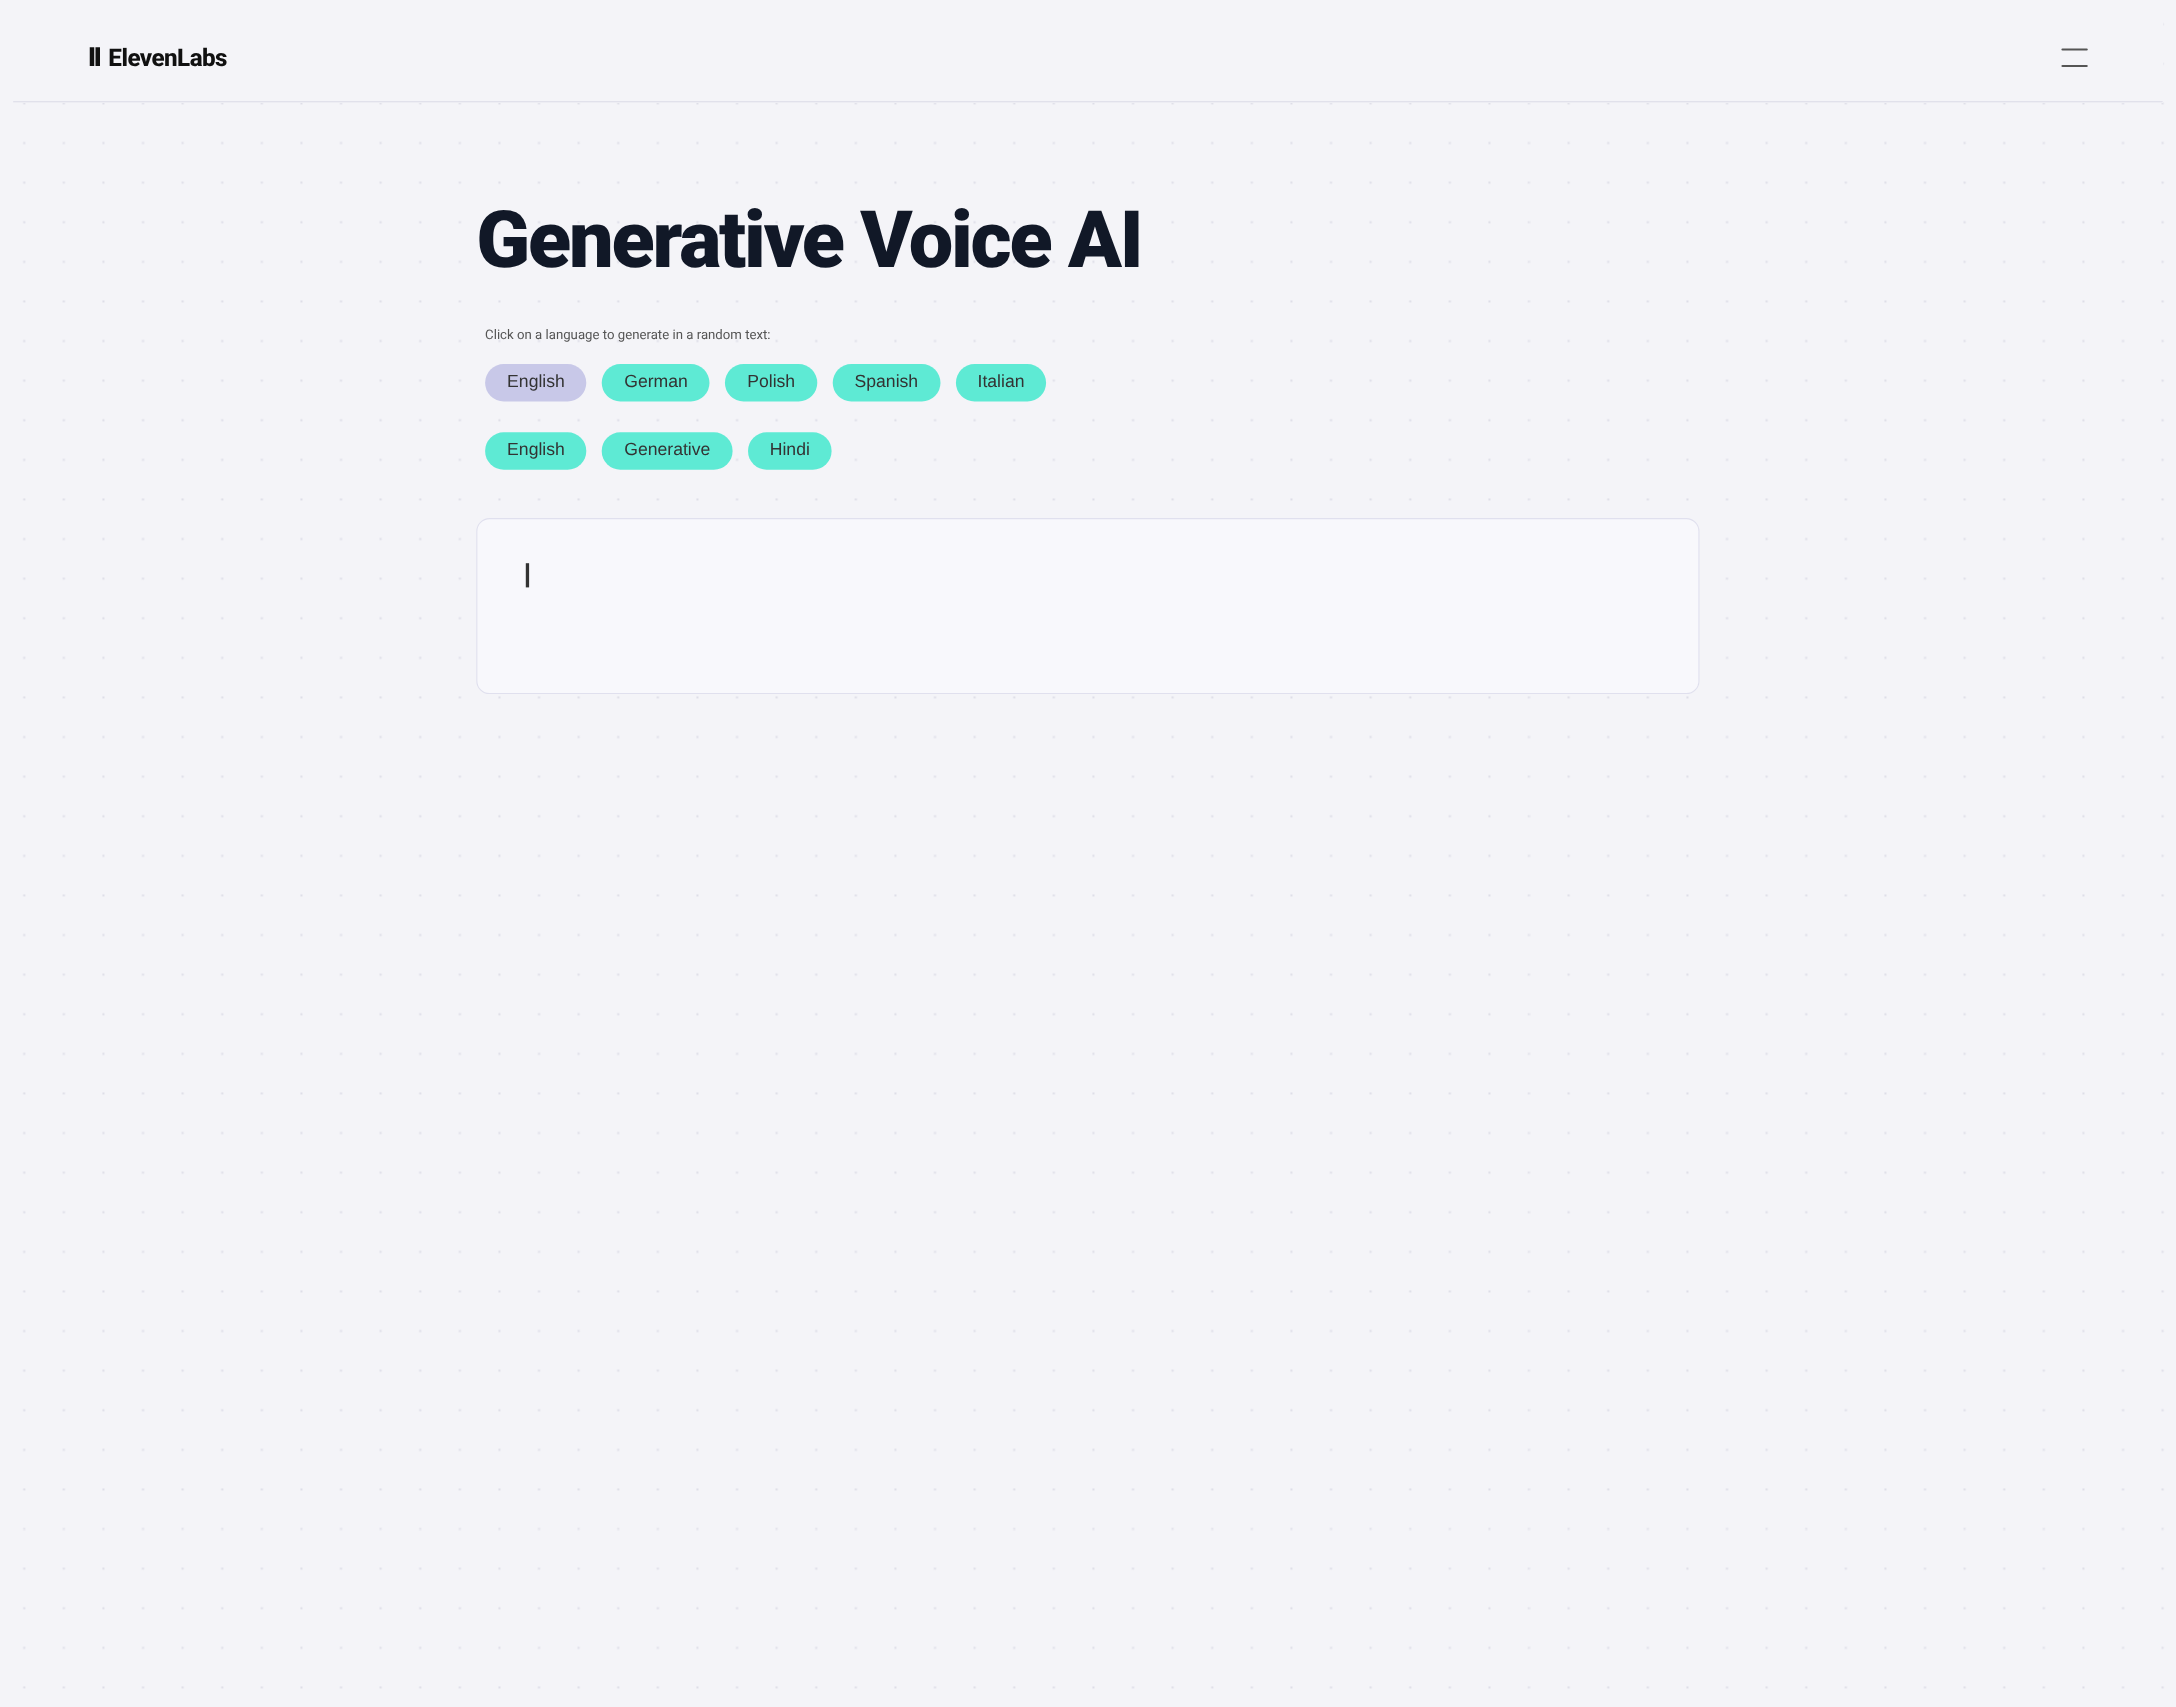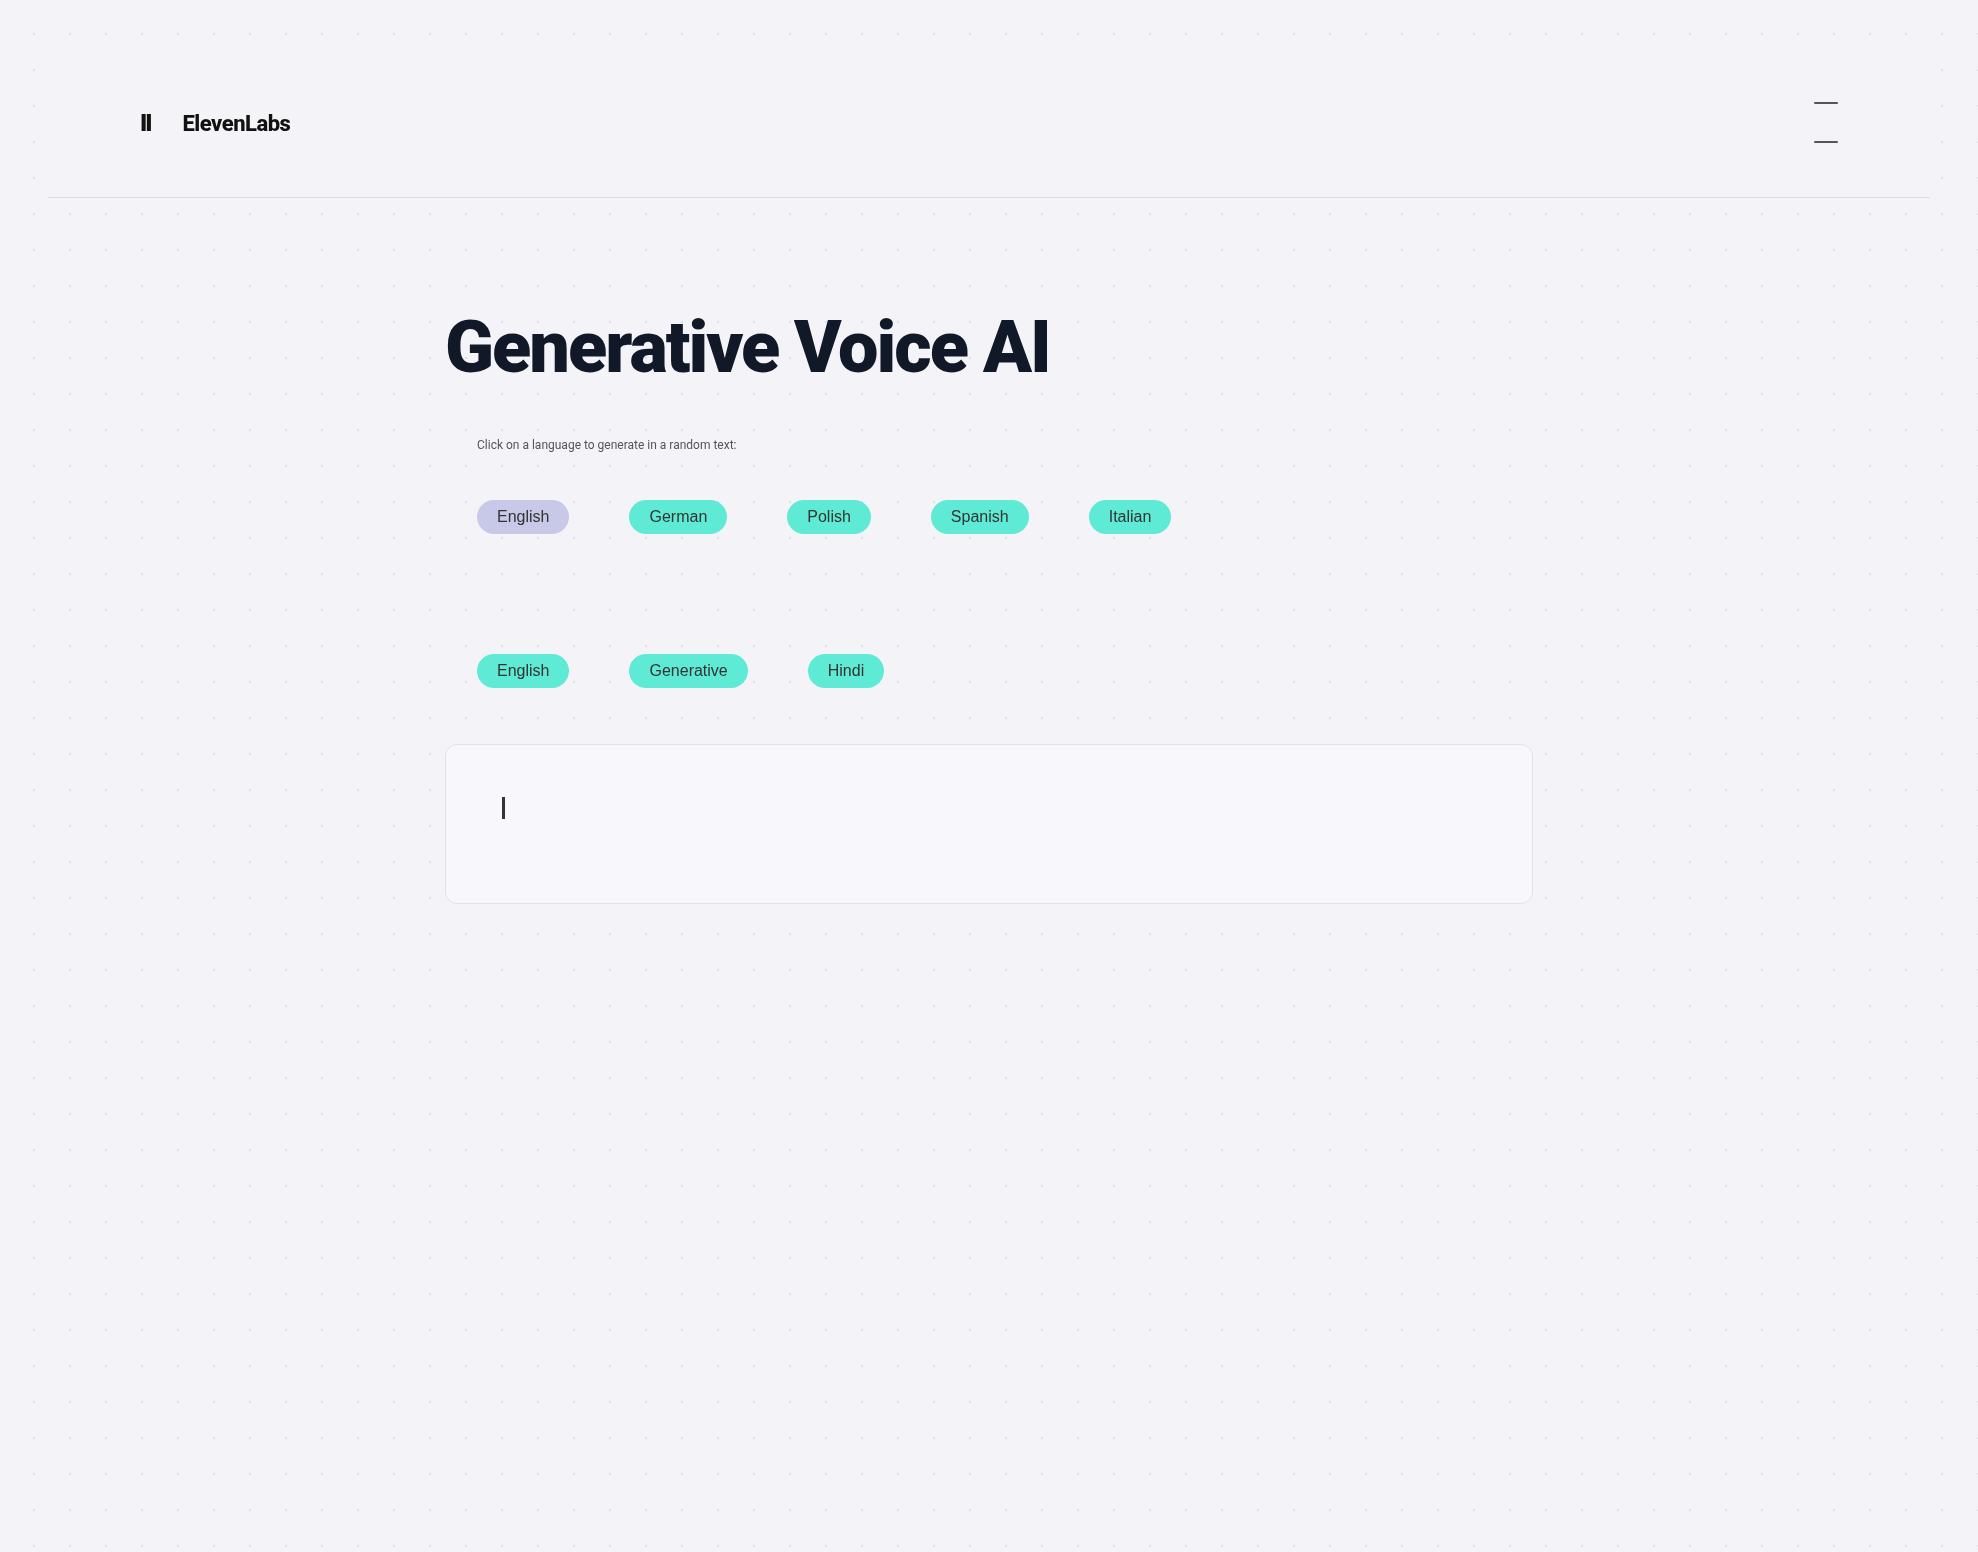--- a/index.html
+++ b/index.html
@@ -1,16 +1,16 @@
 <!DOCTYPE html>
 <html><head>
   <meta charset="utf-8">
   <style>
     * {
-      margin: 16px;
+      margin: 4px;
       padding: 0;
       box-sizing: border-box;
     }
 
     body {
       font-family: -apple-system, BlinkMacSystemFont, 'Segoe UI', Roboto, sans-serif;
       background-color: #f4f4f8;
       color: #1a1a2e;
       min-height: 100vh;
     }
@@ -104,21 +104,21 @@
     }
 
     .language-prompt-text {
       color: #555;
       font-size: 12px;
     }
 
     .language-tags-row {
       display: flex;
       flex-wrap: wrap;
-      gap: 28px;
+      gap: 6px;
       align-items: flex-start;
     }
 
     .language-tag {
       display: inline-flex;
       align-items: center;
       padding: 8px 20px;
       border-radius: 999px;
       background-color: #5eead4;
       color: #333;

